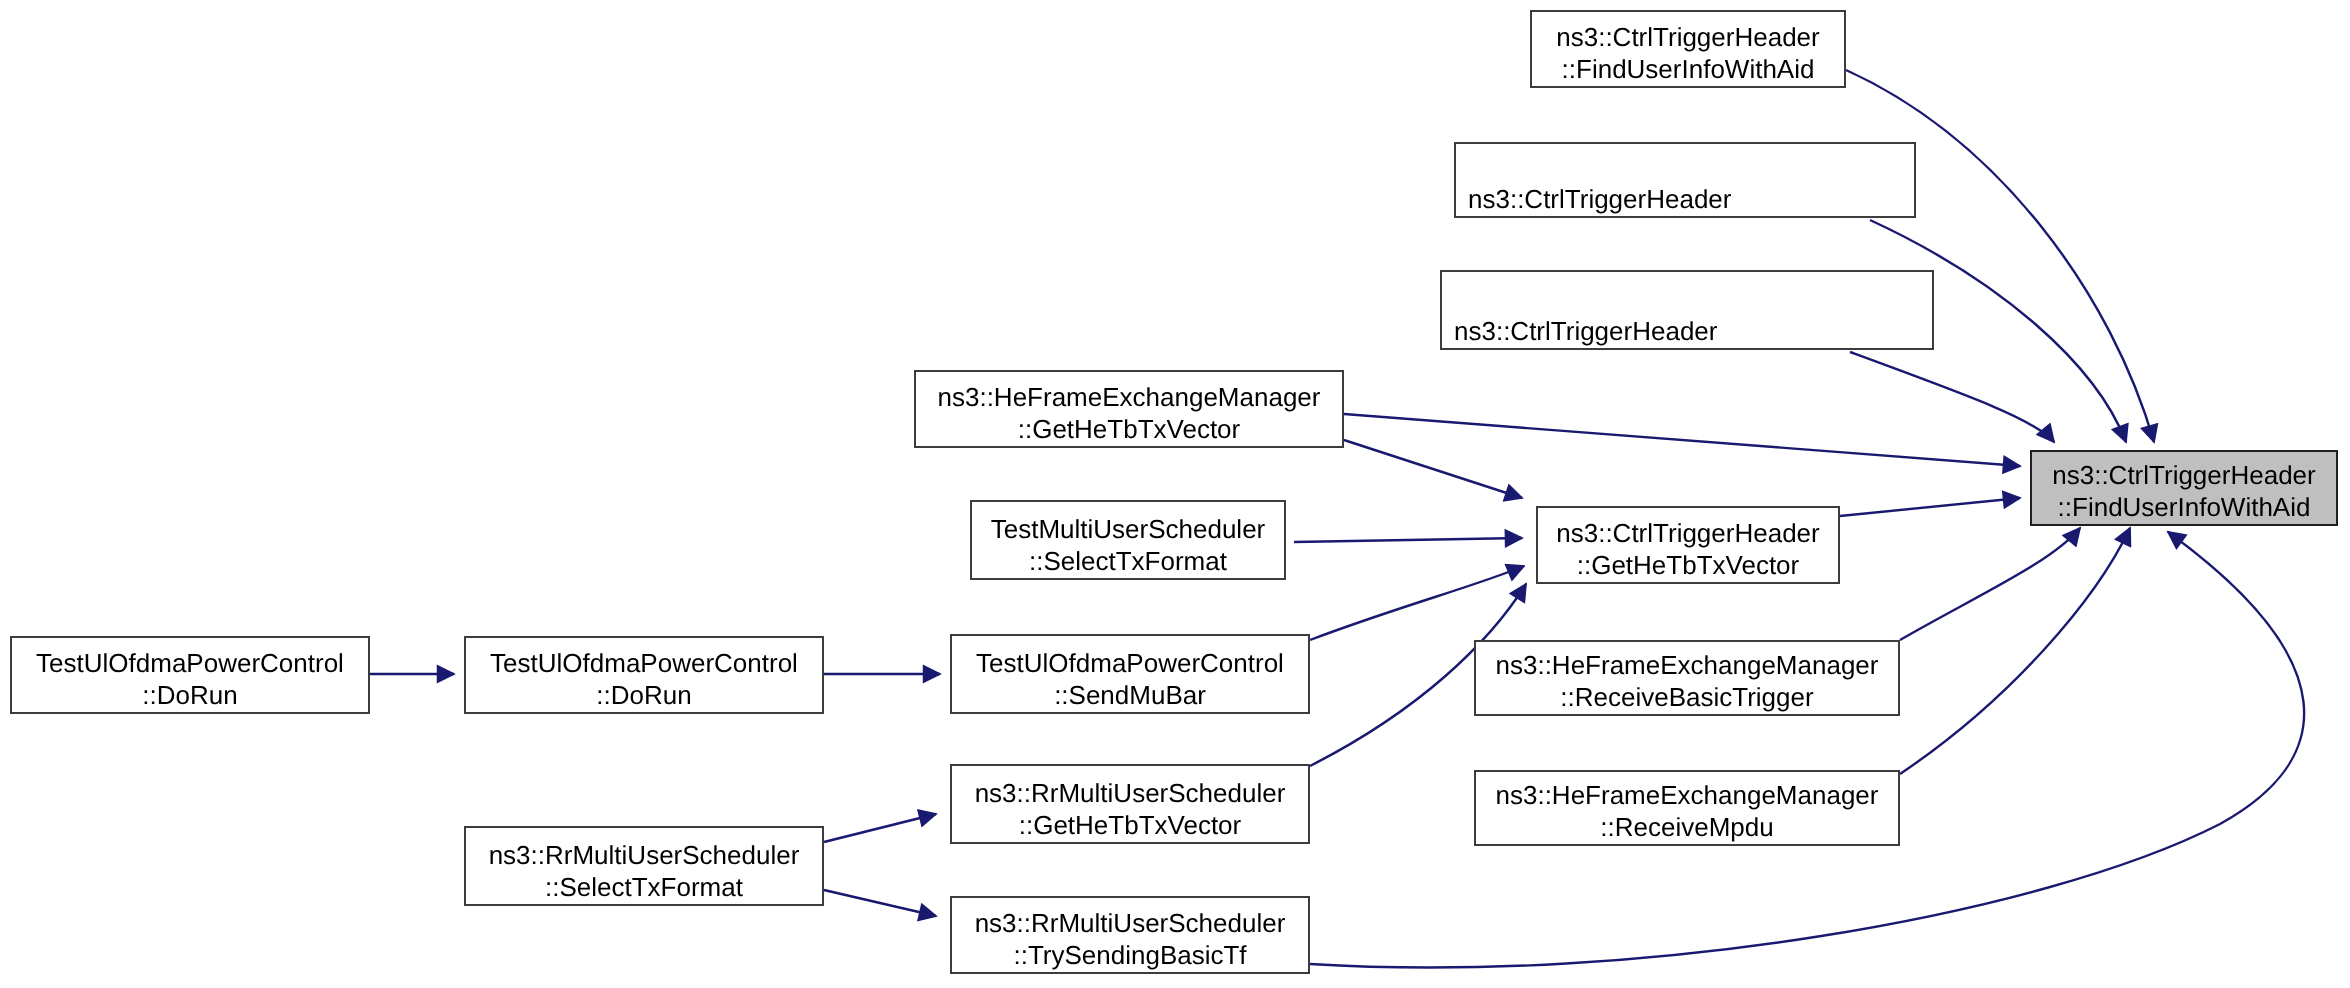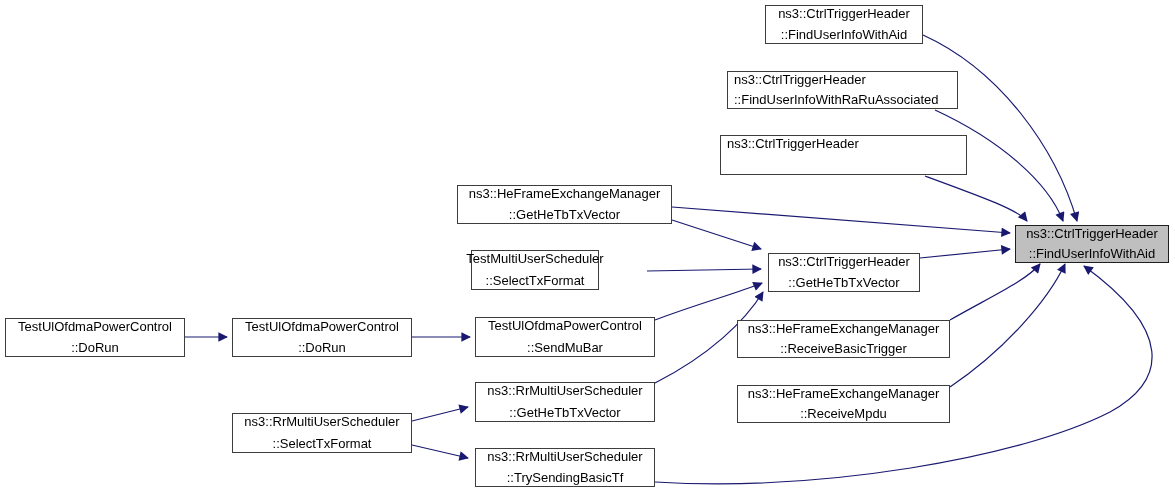--- a/index.html
+++ b/index.html
@@ -14,21 +14,21 @@
   .node{
     position:absolute;
     box-sizing:border-box;
     background:#ffffff;
     border:1px solid #3d3d3d;
     color:#000000;
     font-size:13px;
     line-height:16px;
     display:flex;
     flex-direction:column;
-    justify-content:space-between;
+    justify-content:flex-end;
     align-items:center;
     text-align:center;
     white-space:nowrap;
     cursor:pointer;
   }
   .node.hl{
     background:#bfbfbf;
     border:1px solid #1f1f1f;
     cursor:default;
   }
@@ -74,33 +74,32 @@
     <div>::FindUserInfoWithAid</div>
   </div>
 
   <div class="node" style="left:765px;top:5px;width:158px;height:39px">
     <div>ns3::CtrlTriggerHeader</div>
     <div>::FindUserInfoWithAid</div>
   </div>
 
   <div class="node leftalign" style="left:727px;top:71px;width:231px;height:38px">
     <div>ns3::CtrlTriggerHeader</div>
-    <div>::FindUserInfoWithRaRuAssociated</div>
   </div>
 
   <div class="node leftalign" style="left:720px;top:135px;width:247px;height:40px">
     <div>ns3::CtrlTriggerHeader</div>
   </div>
 
   <div class="node" style="left:457px;top:185px;width:215px;height:39px">
     <div>ns3::HeFrameExchangeManager</div>
     <div>::GetHeTbTxVector</div>
   </div>
 
-  <div class="node" style="left:471px;top:250px;width:128px;height:40px">
+  <div class="node" style="left:485px;top:250px;width:158px;height:40px">
     <div>TestMultiUserScheduler</div>
     <div>::SelectTxFormat</div>
   </div>
 
   <div class="node" style="left:768px;top:253px;width:152px;height:39px">
     <div>ns3::CtrlTriggerHeader</div>
     <div>::GetHeTbTxVector</div>
   </div>
 
   <div class="node" style="left:737px;top:320px;width:213px;height:38px">

